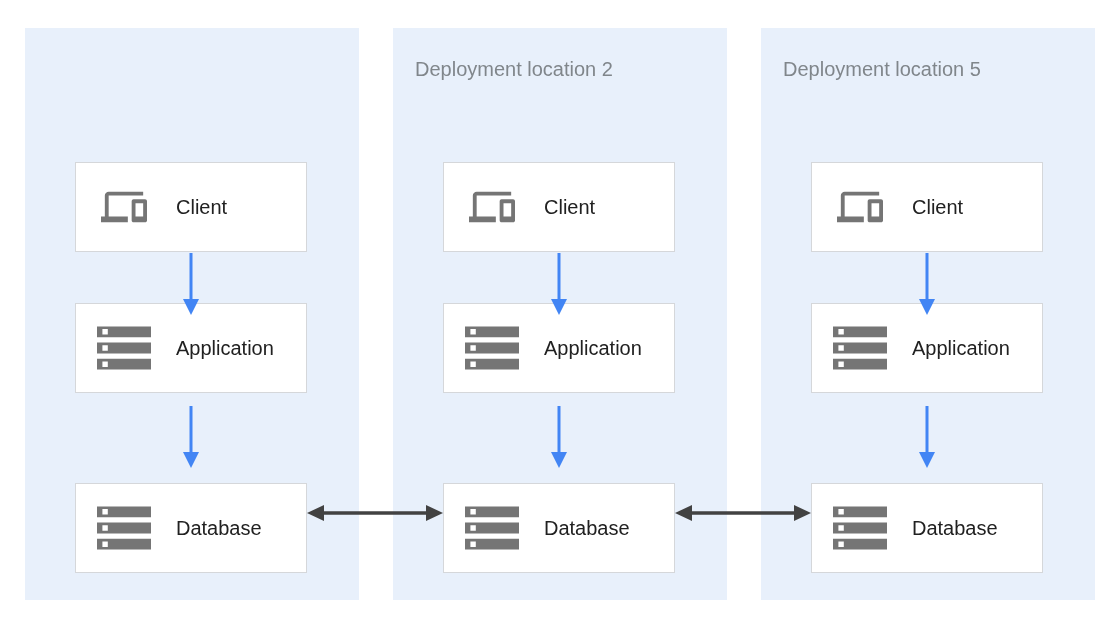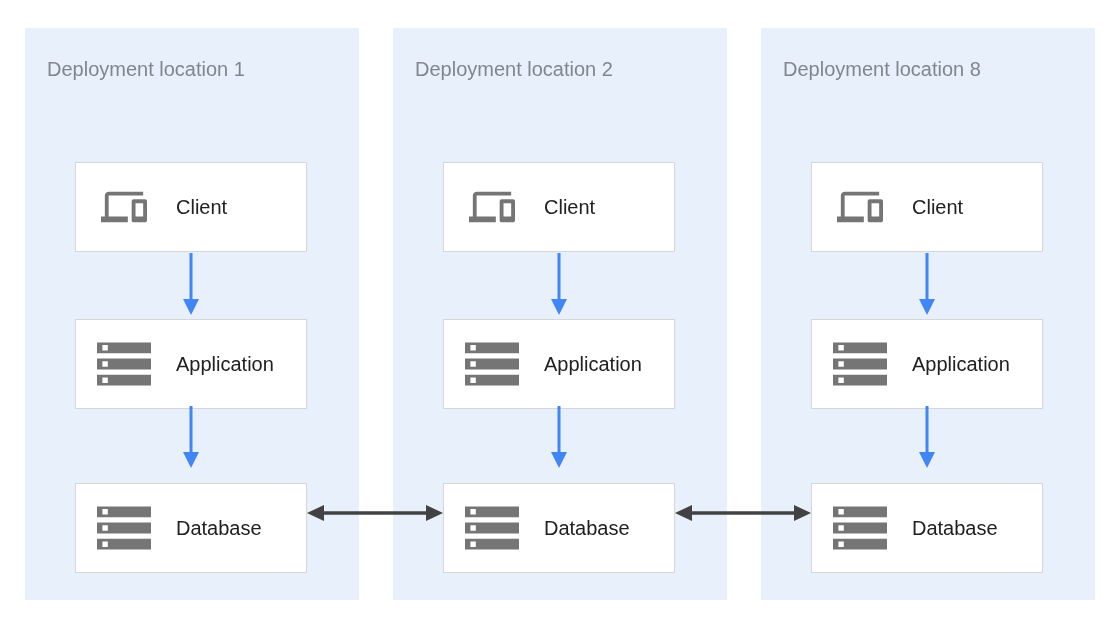--- a/index.html
+++ b/index.html
@@ -42,21 +42,21 @@
     background: var(--node-background, #ffffff);
     border: 1px solid var(--node-border, #d5d7da);
     box-sizing: border-box;
     display: flex;
     align-items: center;
     padding-left: 20px;
     gap: 24px;
     z-index: 1;
   }
   .node-client      { top: 134px; }
-  .node-application { top: 291px; padding-left: 20px; }
+  .node-application { top: 275px; padding-left: 20px; }
   .node-database    { top: 440px; margin-top: 15px; }
   .node-icon {
     color: var(--icon-gray, #757575);
     display: flex;
     align-items: center;
     justify-content: center;
     width: 56px;
     flex: 0 0 56px;
   }
   .node-label {
@@ -77,21 +77,20 @@
   .flow-head  { fill: var(--flow-arrow-blue, #4285f4); }
   .repl-line  { stroke: var(--replication-arrow-dark, #424242); stroke-width: 3.5; }
   .repl-head  { fill: var(--replication-arrow-dark, #424242); }
 </style>
 </head>
 <body>
 
 <div class="canvas">
 
   <div class="panel panel-1">
-    <div class="panel-title">Deployment location 1</div>
     <div class="node node-client">
       <span class="node-icon">
         <svg viewBox="0 0 24 24" width="56" height="46">
             <path fill="currentColor" d="M4 6h18V4H4c-1.1 0-2 .9-2 2v11H0v3h14v-3H4V6zm19 2h-6c-.55 0-1 .45-1 1v10c0 .55.45 1 1 1h6c.55 0 1-.45 1-1V9c0-.55-.45-1-1-1zm-1 9h-4v-7h4v7z"></path>
           </svg>
       </span>
       <span class="node-label">Client</span>
     </div>
     <div class="node node-application">
       <span class="node-icon">
@@ -133,21 +132,21 @@
       <span class="node-icon">
         <svg viewBox="2 4 20 16" width="54" height="52">
             <path fill="currentColor" d="M2 20h20v-4H2v4zm2-3h2v2H4v-2zM2 4v4h20V4H2zm4 3H4V5h2v2zm-4 7h20v-4H2v4zm2-3h2v2H4v-2z"></path>
           </svg>
       </span>
       <span class="node-label">Database</span>
     </div>
   </div>
 
   <div class="panel panel-3">
-    <div class="panel-title">Deployment location 8</div>
+    <div class="panel-title">Deployment location 5</div>
     <div class="node node-client">
       <span class="node-icon">
         <svg viewBox="0 0 24 24" width="56" height="46">
             <path fill="currentColor" d="M4 6h18V4H4c-1.1 0-2 .9-2 2v11H0v3h14v-3H4V6zm19 2h-6c-.55 0-1 .45-1 1v10c0 .55.45 1 1 1h6c.55 0 1-.45 1-1V9c0-.55-.45-1-1-1zm-1 9h-4v-7h4v7z"></path>
           </svg>
       </span>
       <span class="node-label">Client</span>
     </div>
     <div class="node node-application">
       <span class="node-icon">

